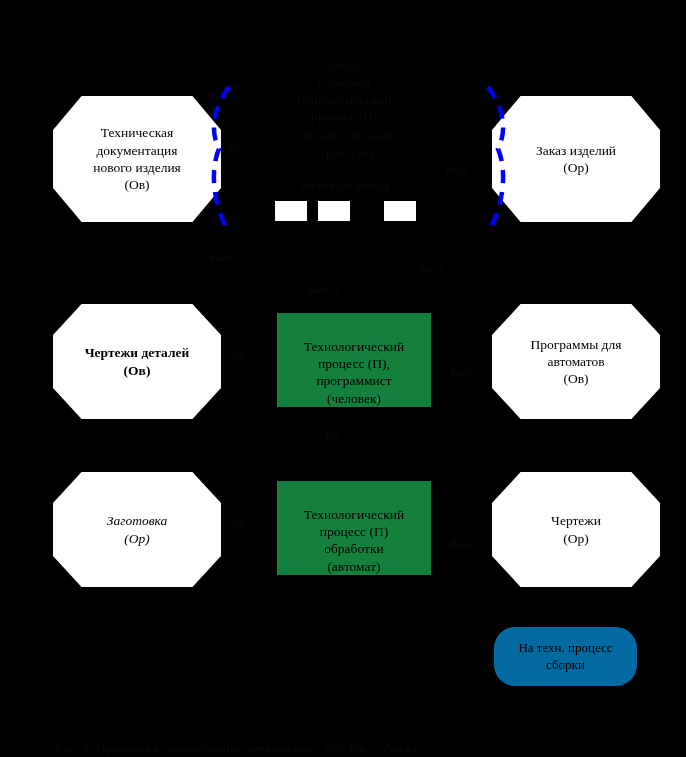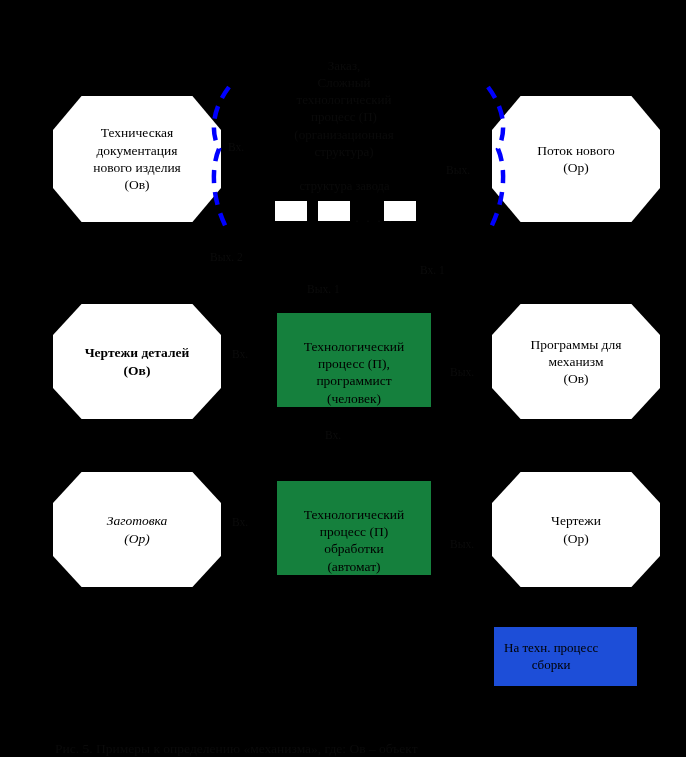--- a/index.html
+++ b/index.html
@@ -29,23 +29,23 @@
   }
 
   
   .rect{
     position:absolute;background:#15803d;
     display:flex;align-items:flex-end;justify-content:center;
   }
 
   
   .peach{
-    position:absolute;background:#1d4ed8;
-    border-radius:0;
-    display:flex;align-items:center;
+    position:absolute;background:#0369a1;
+    border-radius:21px;
+    display:flex;align-items:center;justify-content:center;
   }
 
   
   .blankbox{position:absolute;background:#ffffff;}
 
   
   .dim{
     position:absolute;color:#0a0a0a;
     font-size:13px;line-height:1.32;text-align:center;
     white-space:pre-line;
@@ -86,21 +86,21 @@
 структура)</div>
 
   <div class="dim" style="left:272px;top:127px;width:145px;font-size:12.5px;">структура завода</div>
 
   <div class="blankbox" style="left:275px;top:150px;width:32px;height:20px;"></div>
   <div class="blankbox" style="left:318px;top:150px;width:32px;height:20px;"></div>
   <div class="dots" style="left:355px;top:163px;">· · · · ·</div>
   <div class="blankbox" style="left:384px;top:150px;width:32px;height:20px;"></div>
 
   <div class="octagon" style="left:492px;top:45px;width:168px;height:126px;">
-    <div class="node-text">Поток нового
+    <div class="node-text">Заказ изделий
 (Ор)</div>
   </div>
 
   <svg class="brace" style="left:205px;top:32px;" width="34" height="155" viewBox="0 0 34 155">
     <path d="M24 4 C6 28, 6 50, 14 66 C6 84, 6 118, 24 150" fill="none" stroke="#0000ff" stroke-width="4.5" stroke-dasharray="13 9" stroke-linecap="butt"></path>
   </svg>
 
   <svg class="brace" style="left:478px;top:32px;" width="34" height="155" viewBox="0 0 34 155">
     <path d="M10 4 C28 28, 28 50, 20 66 C28 84, 28 118, 10 150" fill="none" stroke="#0000ff" stroke-width="4.5" stroke-dasharray="13 9" stroke-linecap="butt"></path>
   </svg>
@@ -119,21 +119,21 @@
 
   <div class="rect" style="left:277px;top:262px;width:154px;height:94px;">
     <div class="node-text">Технологический
 процесс (П),
 программист
 (человек)</div>
   </div>
 
   <div class="octagon" style="left:492px;top:253px;width:168px;height:115px;">
     <div class="node-text">Программы для
-механизм
+автоматов
 (Ов)</div>
   </div>
 
   <div class="dim-label" style="left:232px;top:297px;">Вх.</div>
   <div class="dim-label" style="left:450px;top:315px;">Вых.</div>
   <div class="dim-label" style="left:325px;top:378px;">Вх.</div>
 
   <div class="octagon" style="left:53px;top:421px;width:168px;height:115px;font-style:italic;">
     <div class="node-text">Заготовка
 (Ор)</div>

